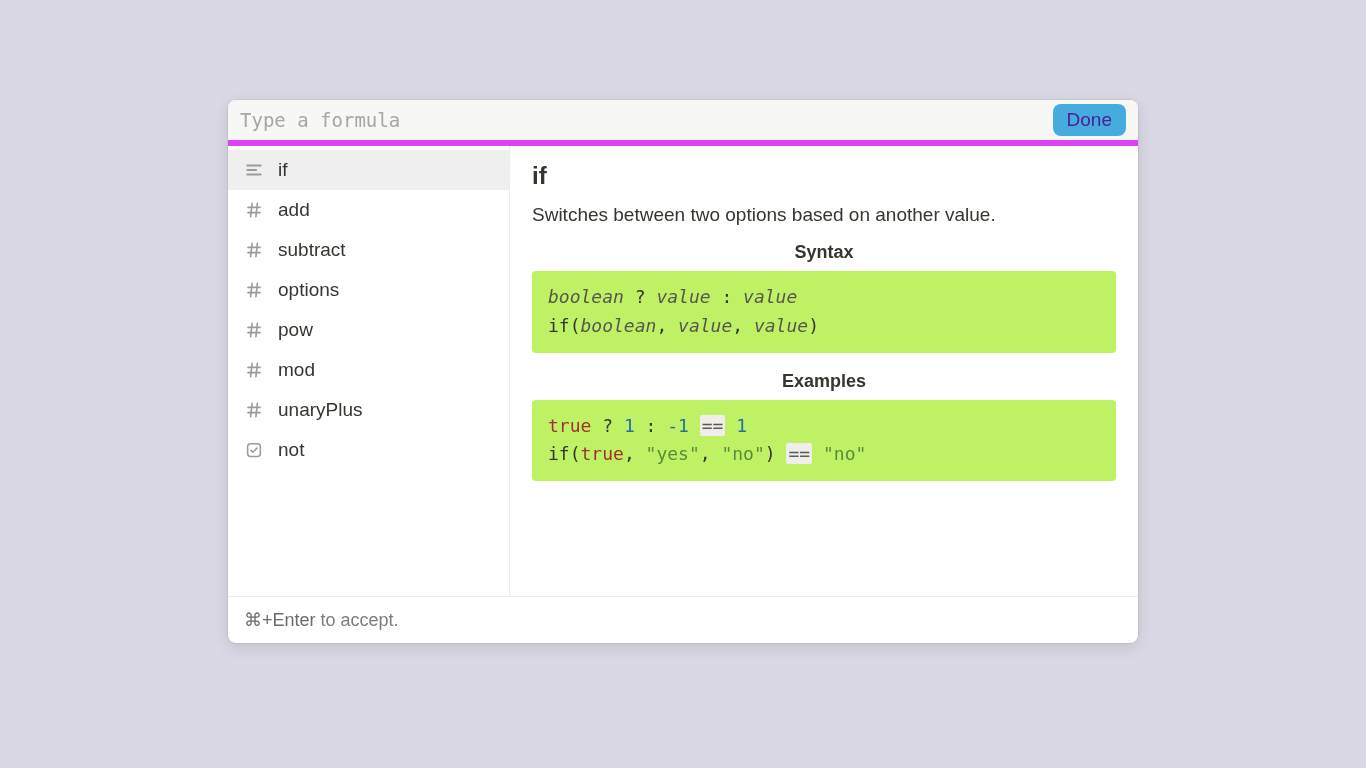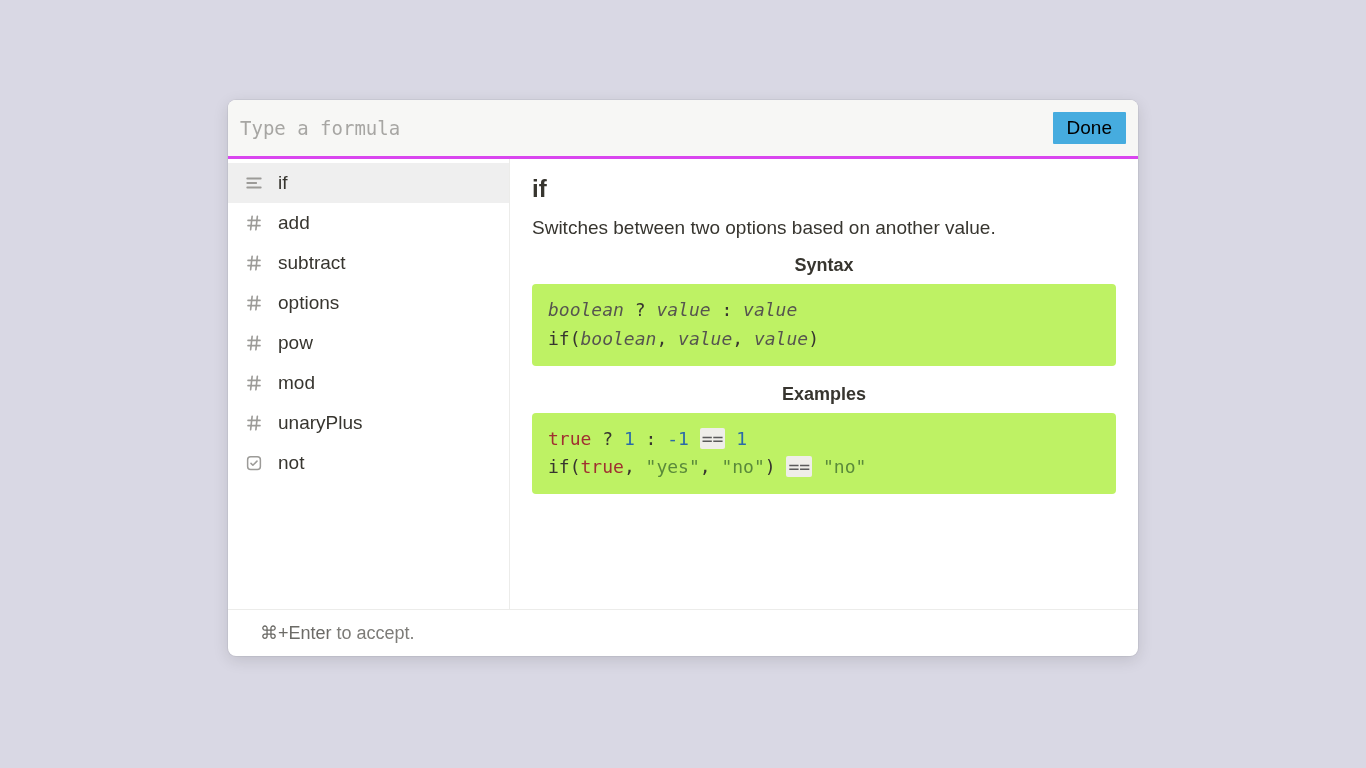--- a/index.html
+++ b/index.html
@@ -16,39 +16,39 @@
   .panel {
     width: 910px;
     background: #ffffff;
     border-radius: 8px;
     box-shadow: 0 4px 16px rgba(0,0,0,0.12), 0 0 0 1px rgba(15,15,15,0.05);
     overflow: hidden;
   }
   .top-bar {
     display: flex;
     align-items: center;
-    padding: 12px 12px;
+    padding: 4px 12px;
     background: #f7f7f5;
-    border-bottom: 3px solid #d946ef;
+    border-bottom: 6px solid #d946ef;
   }
   .formula-input {
     flex: 1;
     border: none;
     background: transparent;
     font-family: ui-monospace, SFMono-Regular, Menlo, Consolas, monospace;
     font-size: 19px;
     color: #37352f;
     outline: none;
   }
   .formula-input::placeholder { color: #a7a6a3; }
   .done-btn {
     background: #46acdf;
-    color: #000000;
+    color: #4c1d95;
     border: none;
-    border-radius: 1px;
+    border-radius: 8px;
     font-size: 19px;
     font-weight: 500;
     padding: 5px 14px;
     cursor: pointer;
   }
   .body {
     display: flex;
     height: 450px;
   }
   .sidebar {
@@ -110,21 +110,21 @@
     white-space: pre;
     overflow-x: auto;
   }
   .code-block .it { font-style: italic; color: #56554f; }
   .tok-kw  { color: #a03030; }
   .tok-num { color: #2a6aa8; }
   .tok-str { color: #5a8a3a; }
   .tok-op  { color: #5a5a5a; background:#efeee9; padding:0 2px; border-radius:2px;}
   .footer {
     border-top: 1px solid #ececea;
-    padding: 12px 32px;
+    padding: 12px 16px;
     font-size: 18px;
     color: #7d7c78;
   }
   .footer .key { color: #6c6b67; font-weight:500; }
 </style>
 </head>
 <body>
 
 <div class="panel">
   <div class="top-bar">

